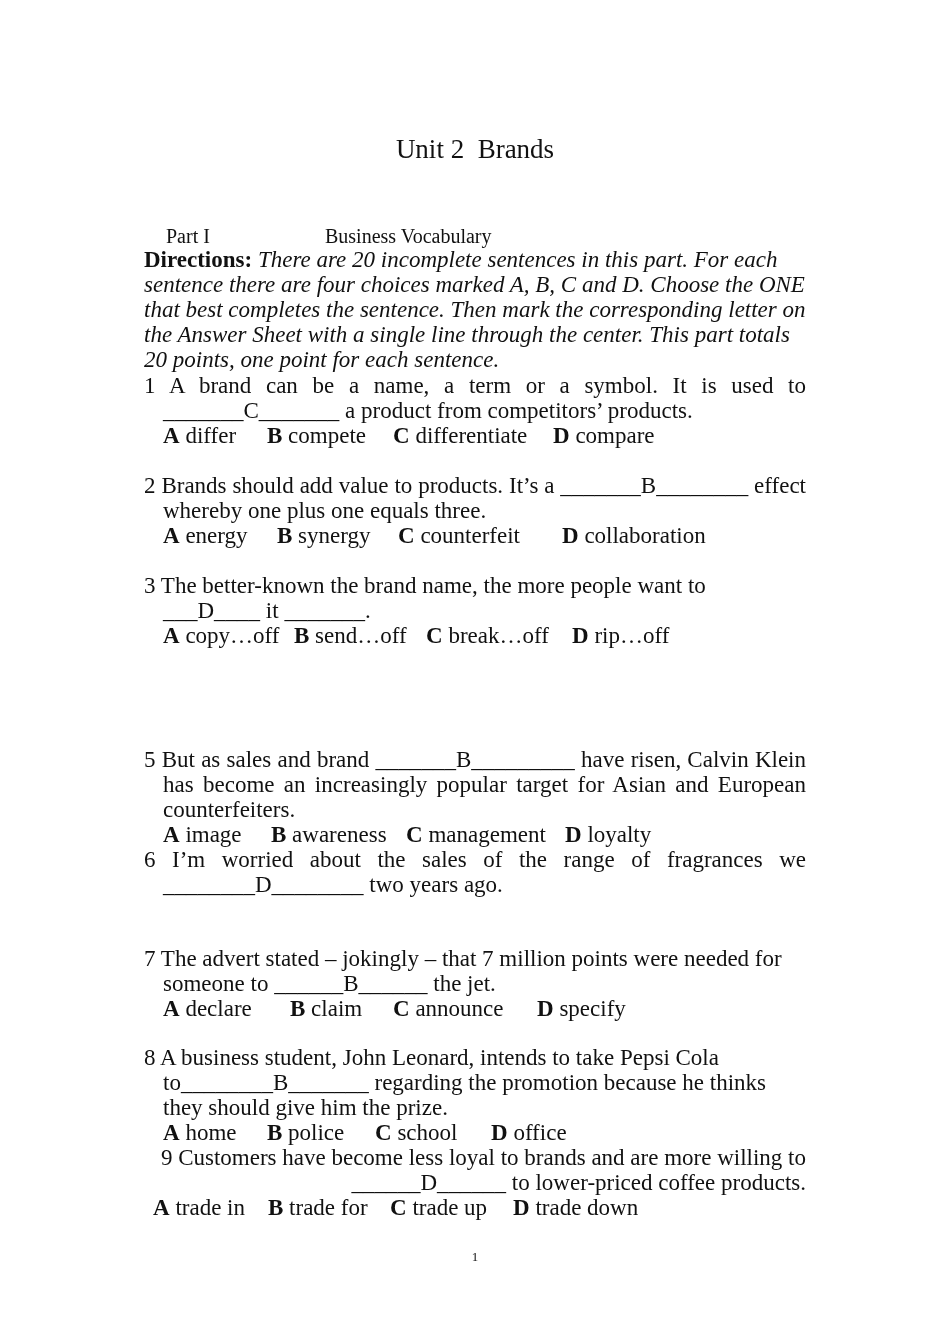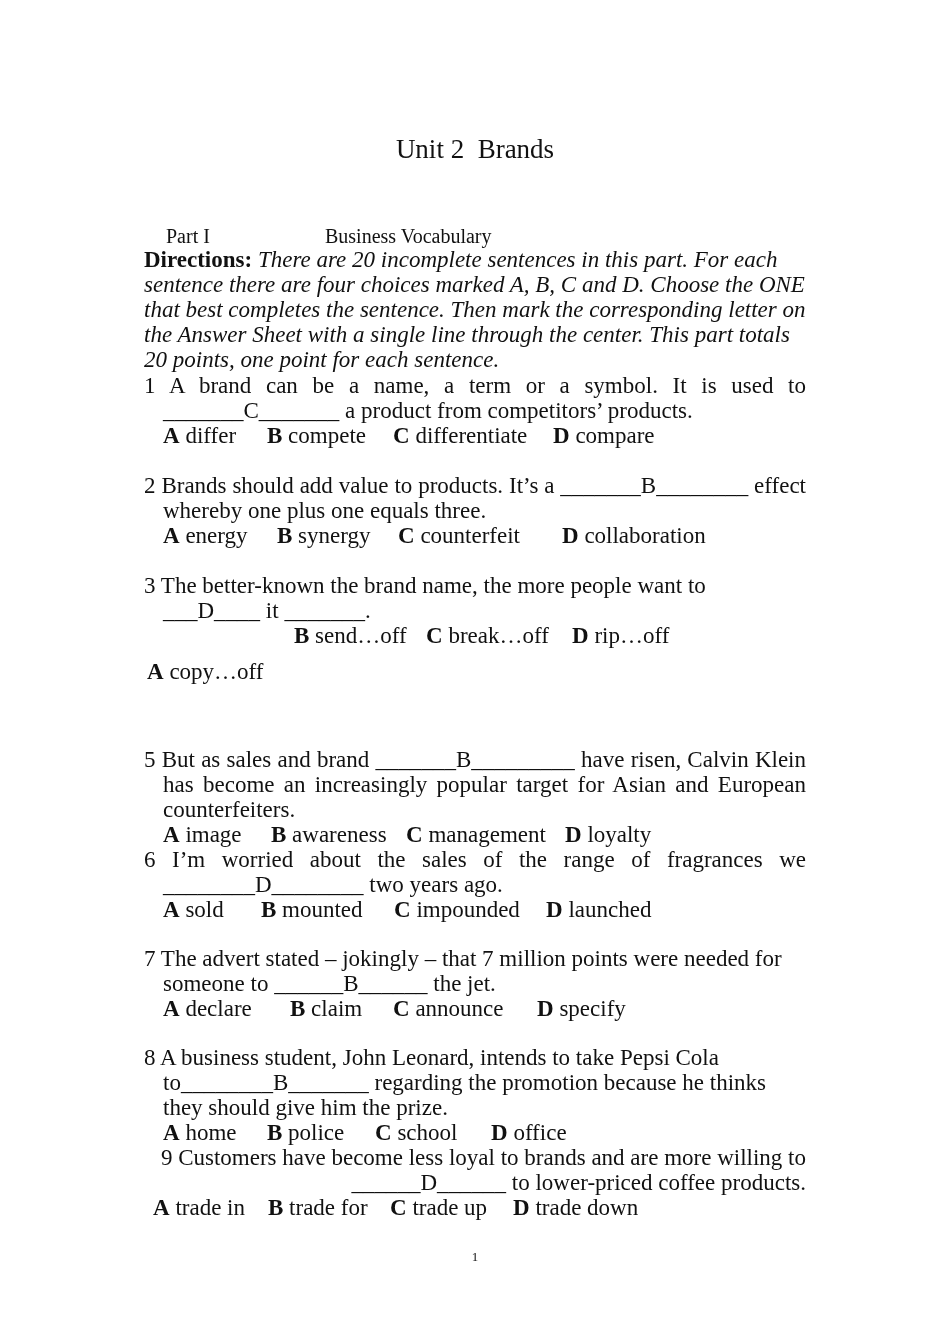--- a/index.html
+++ b/index.html
@@ -73,21 +73,21 @@
       <span class="opt" style="left:19px;"><span class="letter">A</span><span> energy</span></span>
       <span class="opt" style="left:133px;"><span class="letter">B</span><span> synergy</span></span>
       <span class="opt" style="left:254px;"><span class="letter">C</span><span> counterfeit</span></span>
       <span class="opt" style="left:418px;"><span class="letter">D</span><span> collaboration</span></span>
     </div>
   </div>
 
   <div class="question" style="top:573px;">
     <div class="q-stem">3 The better-known the brand name, the more people want to ___D____ it _______.</div>
     <div class="options">
-      <span class="opt" style="left:3px;margin-top:36px;"><span class="letter">A</span><span> copy…off</span></span>
+      <span class="opt" style="left:19px;"><span class="letter">A</span><span> copy…off</span></span>
       <span class="opt" style="left:150px;"><span class="letter">B</span><span> send…off</span></span>
       <span class="opt" style="left:282px;"><span class="letter">C</span><span> break…off</span></span>
       <span class="opt" style="left:428px;"><span class="letter">D</span><span> rip…off</span></span>
     </div>
   </div>
 
   <div class="question" style="top:647px;">
   </div>
 
   <div class="question" style="top:747px;">
@@ -95,26 +95,20 @@
     <div class="options">
       <span class="opt" style="left:19px;"><span class="letter">A</span><span> image</span></span>
       <span class="opt" style="left:127px;"><span class="letter">B</span><span> awareness</span></span>
       <span class="opt" style="left:262px;"><span class="letter">C</span><span> management</span></span>
       <span class="opt" style="left:421px;"><span class="letter">D</span><span> loyalty</span></span>
     </div>
   </div>
 
   <div class="question" style="top:847px;">
     <div class="q-stem justify">6 I’m worried about the sales of the range of fragrances we ________D________ two years ago.</div>
-    <div class="options">
-      <span class="opt" style="left:19px;"><span class="letter">A</span><span> sold</span></span>
-      <span class="opt" style="left:117px;"><span class="letter">B</span><span> mounted</span></span>
-      <span class="opt" style="left:250px;"><span class="letter">C</span><span> impounded</span></span>
-      <span class="opt" style="left:402px;"><span class="letter">D</span><span> launched</span></span>
-    </div>
   </div>
 
   <div class="question" style="top:946px;">
     <div class="q-stem">7 The advert stated – jokingly – that 7 million points were needed for someone to ______B______ the jet.</div>
     <div class="options">
       <span class="opt" style="left:19px;"><span class="letter">A</span><span> declare</span></span>
       <span class="opt" style="left:146px;"><span class="letter">B</span><span> claim</span></span>
       <span class="opt" style="left:249px;"><span class="letter">C</span><span> announce</span></span>
       <span class="opt" style="left:393px;"><span class="letter">D</span><span> specify</span></span>
     </div>

